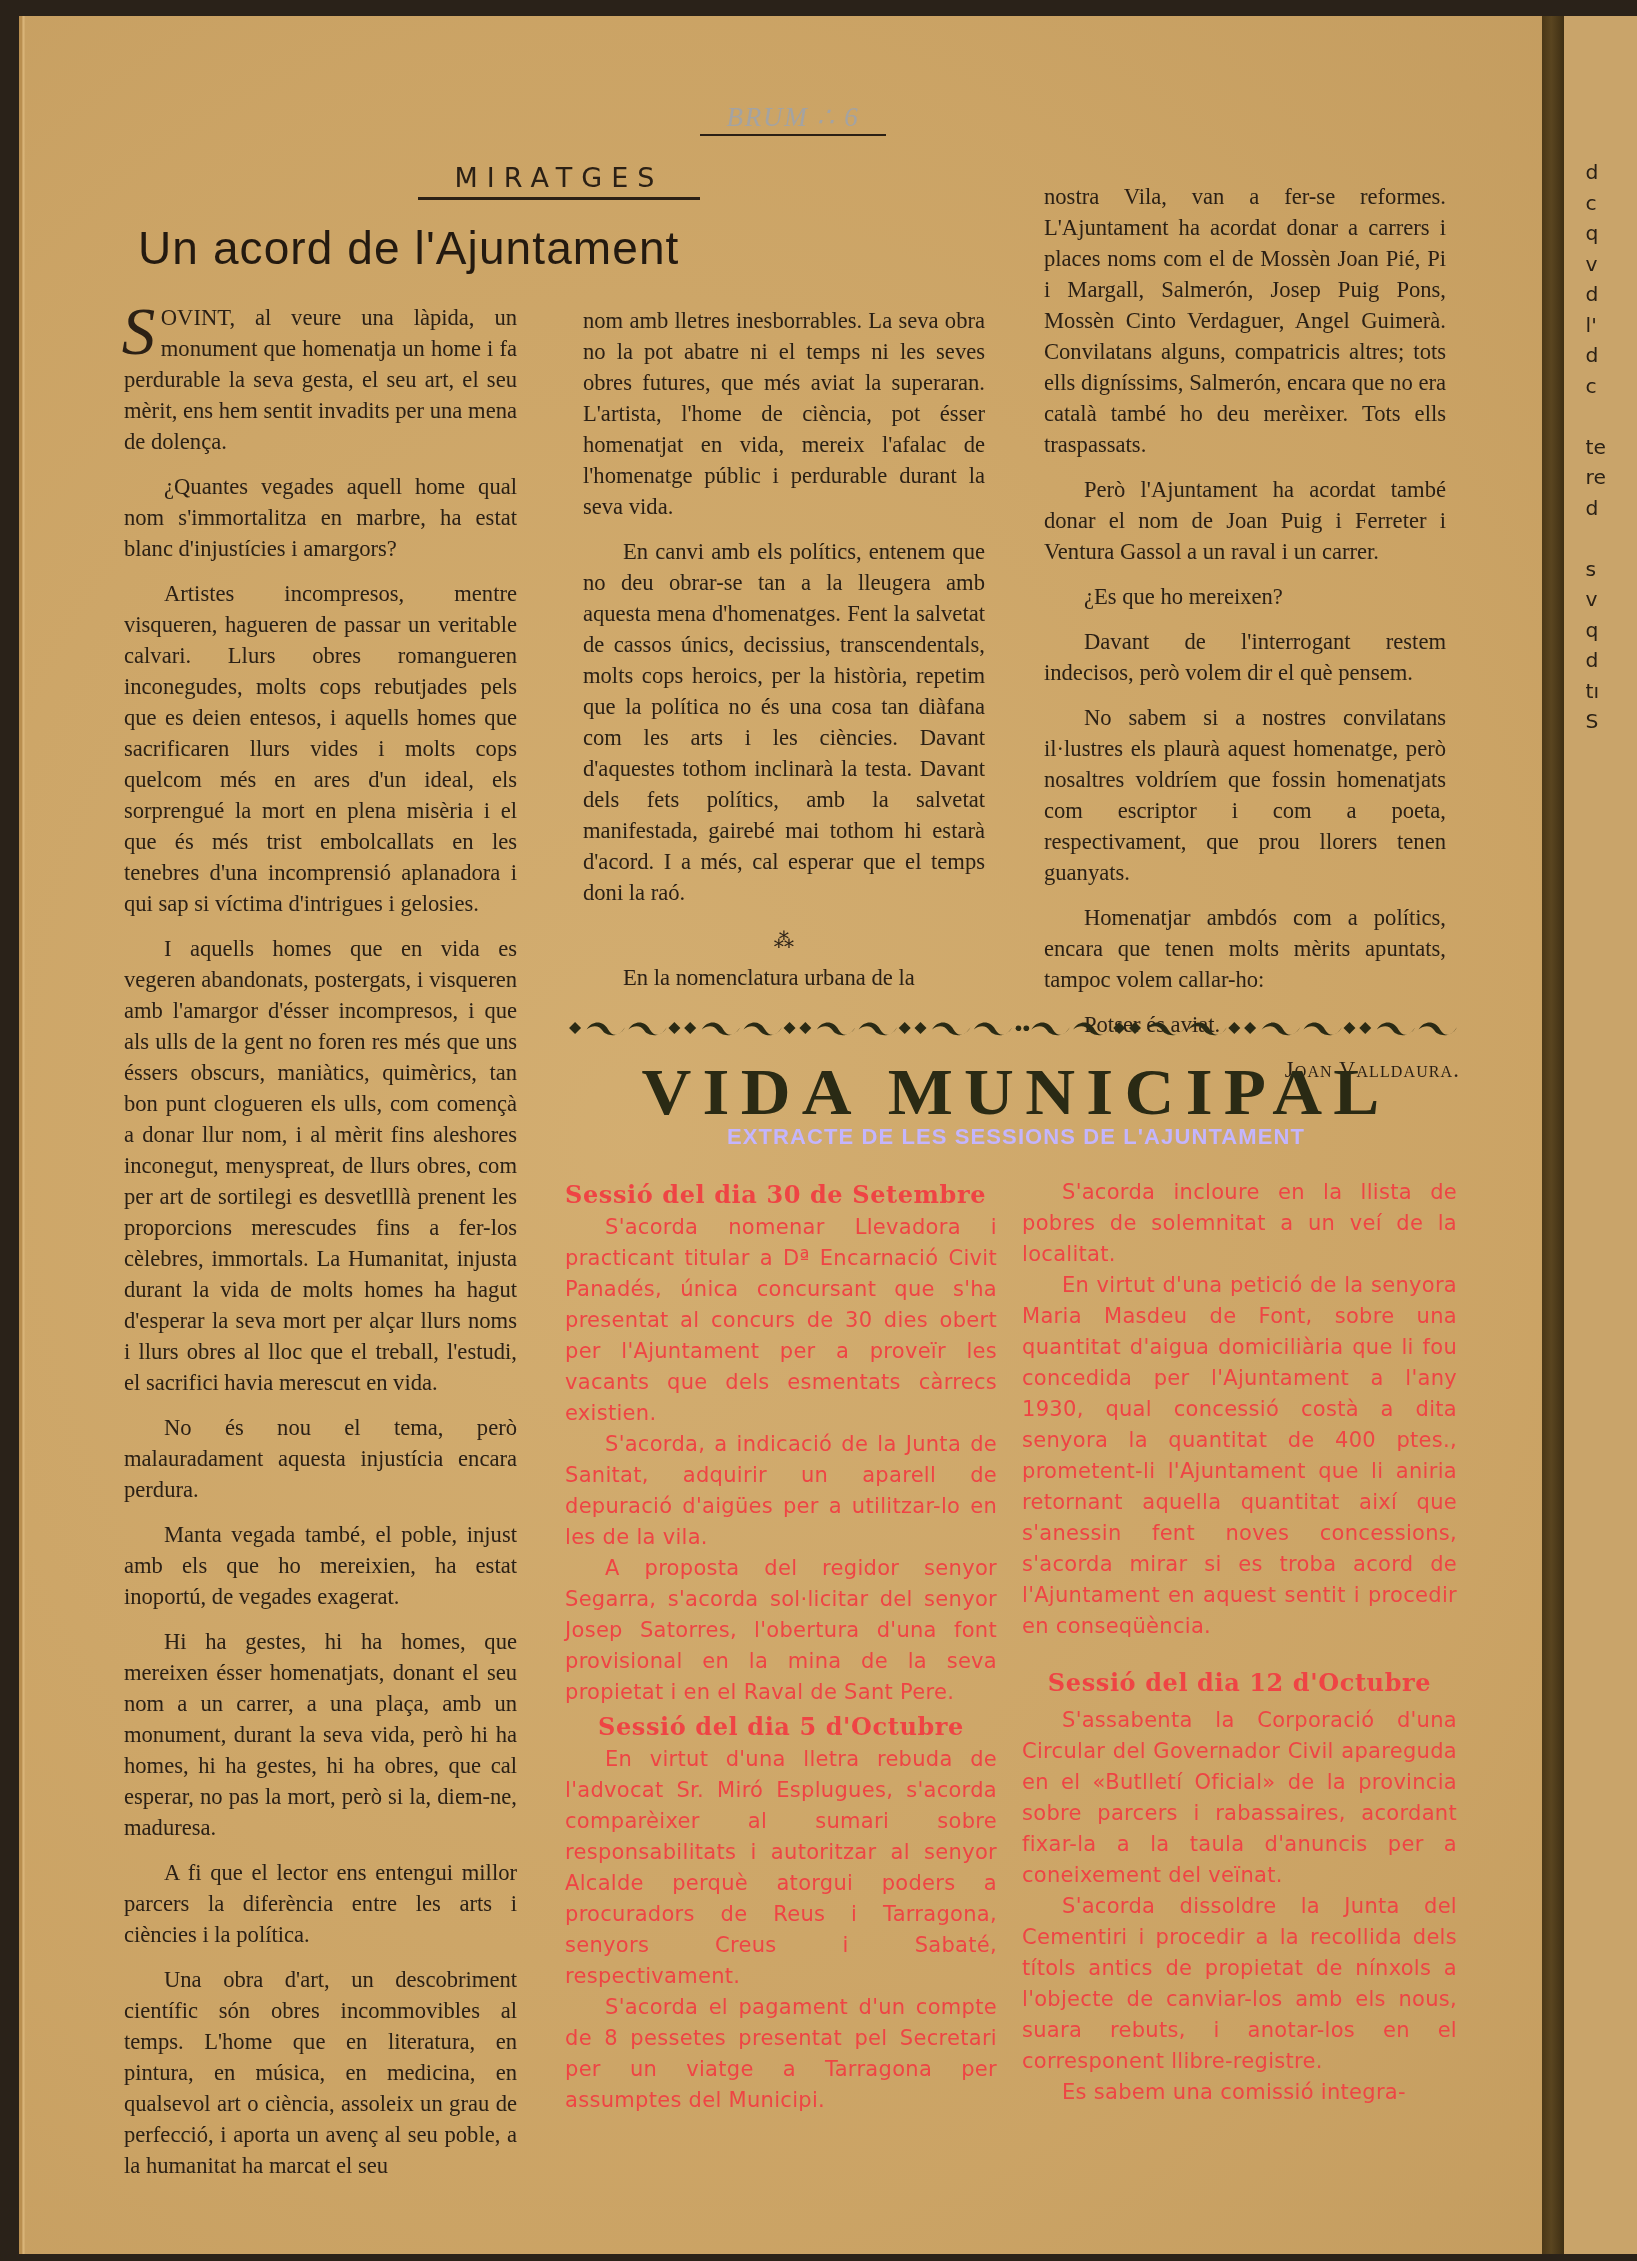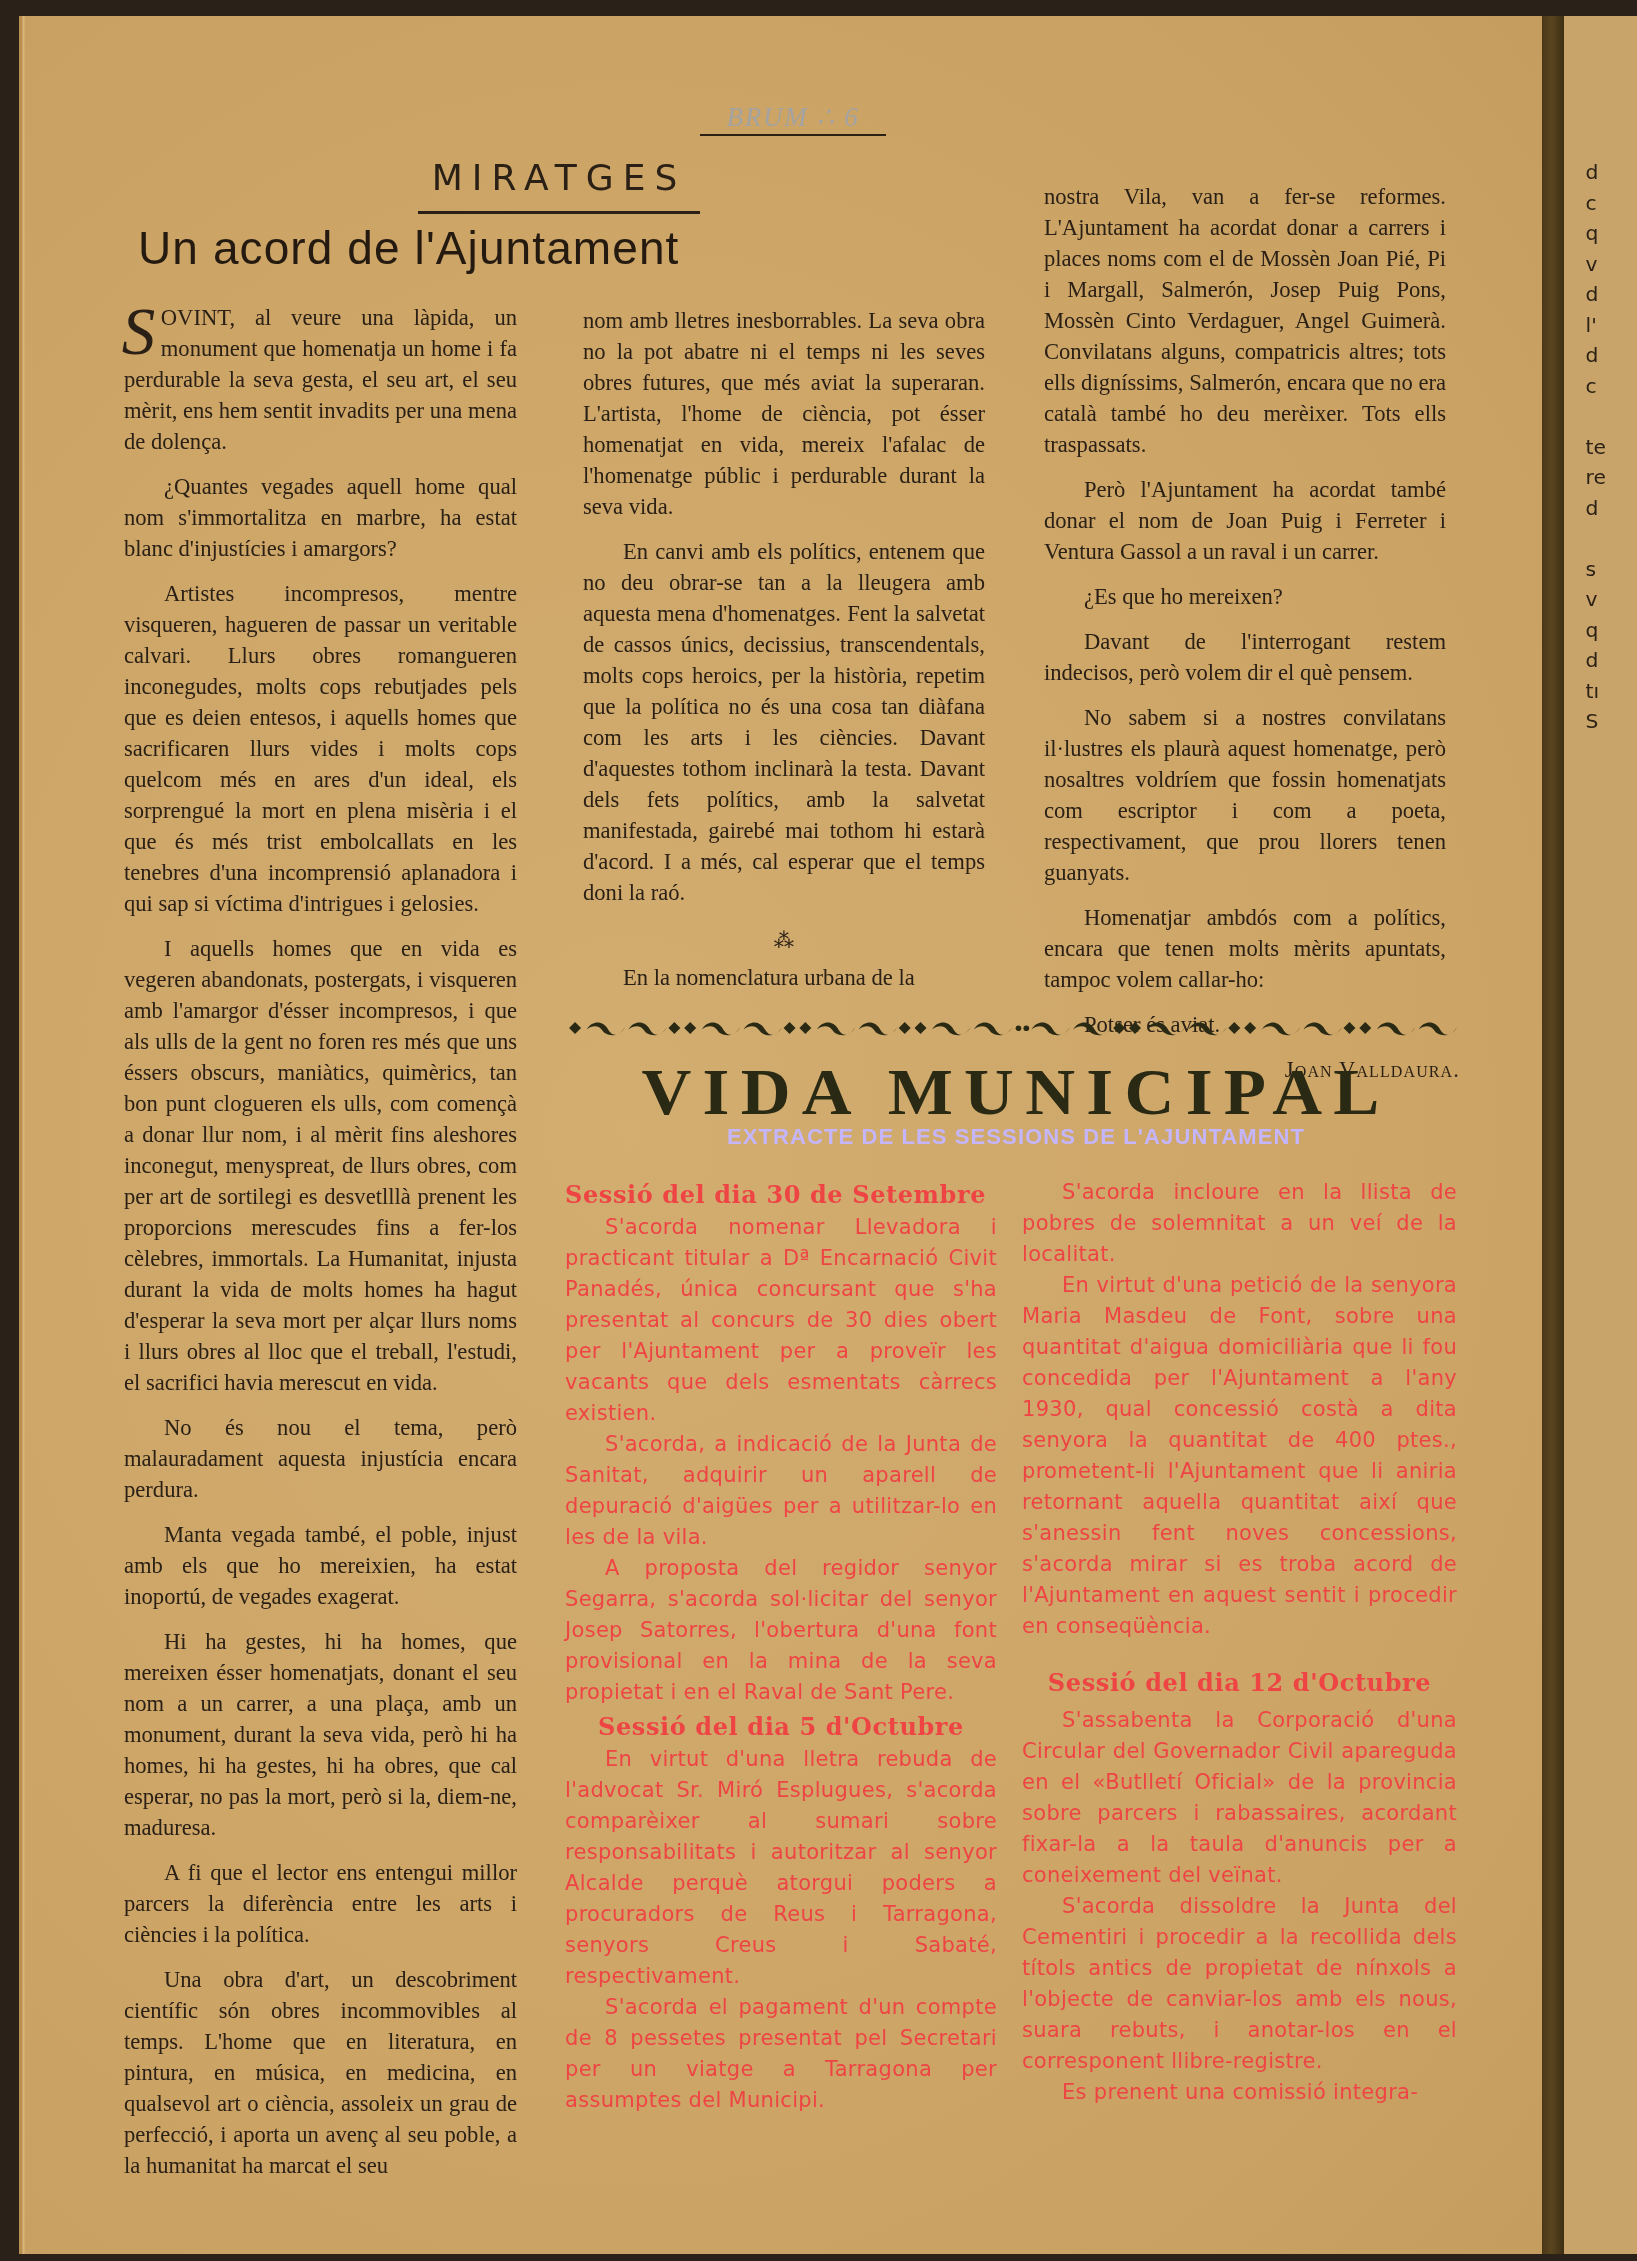--- a/index.html
+++ b/index.html
@@ -27,22 +27,22 @@
   }
 
   .running-head {
     position:absolute; left:700px; top:101px; width:186px;
     font-family:"Liberation Serif",serif; font-style:italic; font-size:27px;
     letter-spacing:1.7px; color:#a3a3a3; border-bottom:2.8px solid #2b2015;
     padding-bottom:1.1px; text-align:center; line-height:32px;
   }
   .section-kicker {
     position:absolute; left:418px; top:161px; width:282px; text-align:center;
-    font-family:"DejaVu Sans",sans-serif; font-size:36px; letter-spacing:9px;
-    color:#2b2015; border-bottom:3.4px solid #2b2015; padding-bottom:16px; line-height:34px;
+    font-family:"DejaVu Sans",sans-serif; font-size:27px; letter-spacing:9px;
+    color:#2b2015; border-bottom:3.4px solid #2b2015; padding-bottom:2px; line-height:34px;
   }
   .headline {
     position:absolute; left:138px; top:217px; width:847px;
     font-family:"Liberation Sans",sans-serif; font-size:46px; color:#241a10;
     letter-spacing:1.1px; line-height:62px; white-space:nowrap;
   }
   .col {
     position:absolute; font-family:"Liberation Serif","DejaVu Serif",serif;
     font-size:22.6px; line-height:31px; color:#2b2015; text-align:justify;
   }
@@ -195,15 +195,15 @@
   <p>En virtut d'una lletra rebuda de l'advocat Sr. Miró Esplugues, s'acorda comparèixer al sumari sobre responsabilitats i autoritzar al senyor Alcalde perquè atorgui poders a procuradors de Reus i Tarragona, senyors Creus i Sabaté, respectivament.</p>
   <p>S'acorda el pagament d'un compte de 8 pessetes presentat pel Secretari per un viatge a Tarragona per assumptes del Municipi.</p>
 </div>
 
 <div class="muni" style="left:1022px; top:1177px; width:435px;">
   <p>S'acorda incloure en la llista de pobres de solemnitat a un veí de la localitat.</p>
   <p>En virtut d'una petició de la senyora Maria Masdeu de Font, sobre una quantitat d'aigua domiciliària que li fou concedida per l'Ajuntament a l'any 1930, qual concessió costà a dita senyora la quantitat de 400 ptes., prometent-li l'Ajuntament que li aniria retornant aquella quantitat així que s'anessin fent noves concessions, s'acorda mirar si es troba acord de l'Ajuntament en aquest sentit i procedir en conseqüència.</p>
   <div class="session-head" style="margin-top:22.6px; margin-bottom:5.6px">Sessió del dia 12 d'Octubre</div>
   <p>S'assabenta la Corporació d'una Circular del Governador Civil apareguda en el «Butlletí Oficial» de la provincia sobre parcers i rabassaires, acordant fixar-la a la taula d'anuncis per a coneixement del veïnat.</p>
   <p>S'acorda dissoldre la Junta del Cementiri i procedir a la recollida dels títols antics de propietat de nínxols a l'objecte de canviar-los amb els nous, suara rebuts, i anotar-los en el corresponent llibre-registre.</p>
-  <p>Es prenent una comissió integra-</p>
+  <p>Es sabem una comissió integra-</p>
 </div>
 
 
 </body></html>

